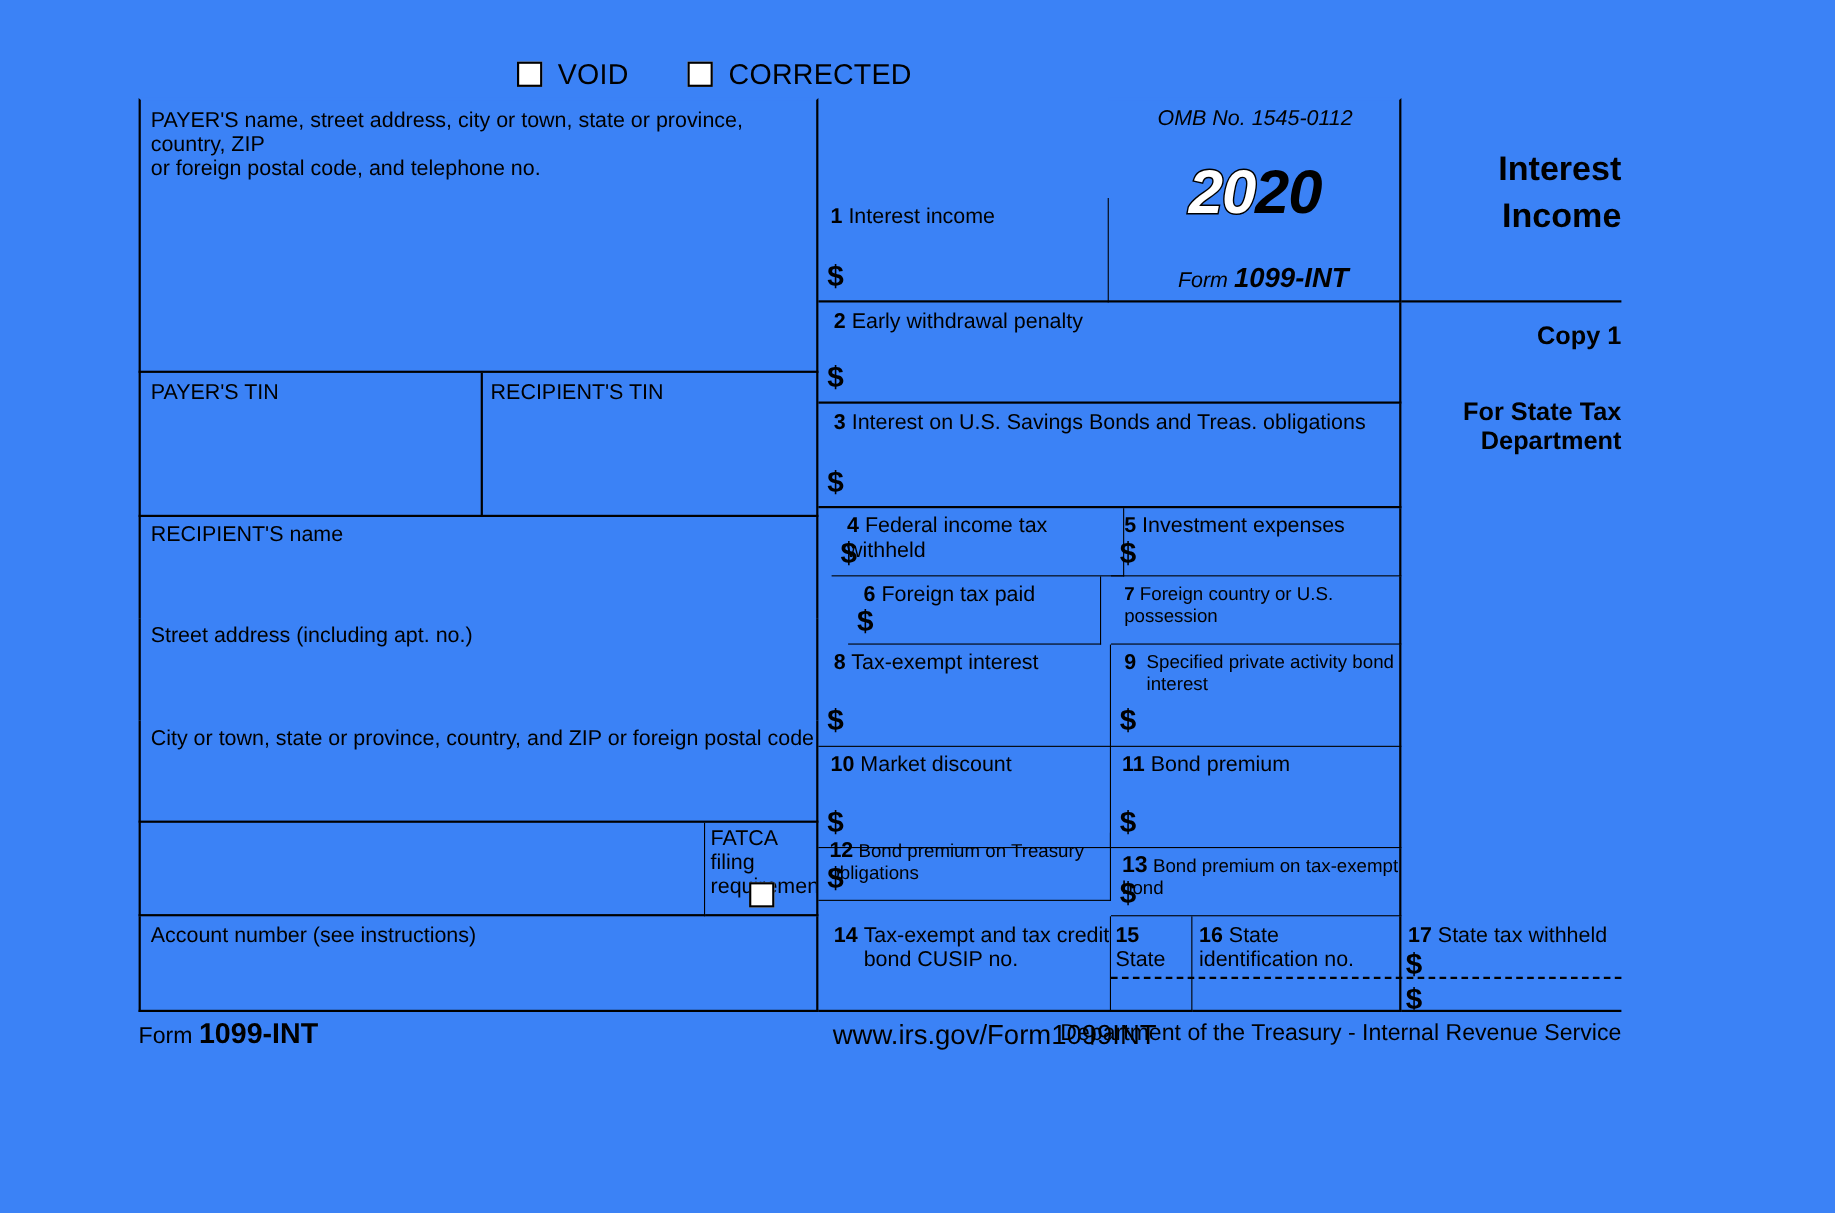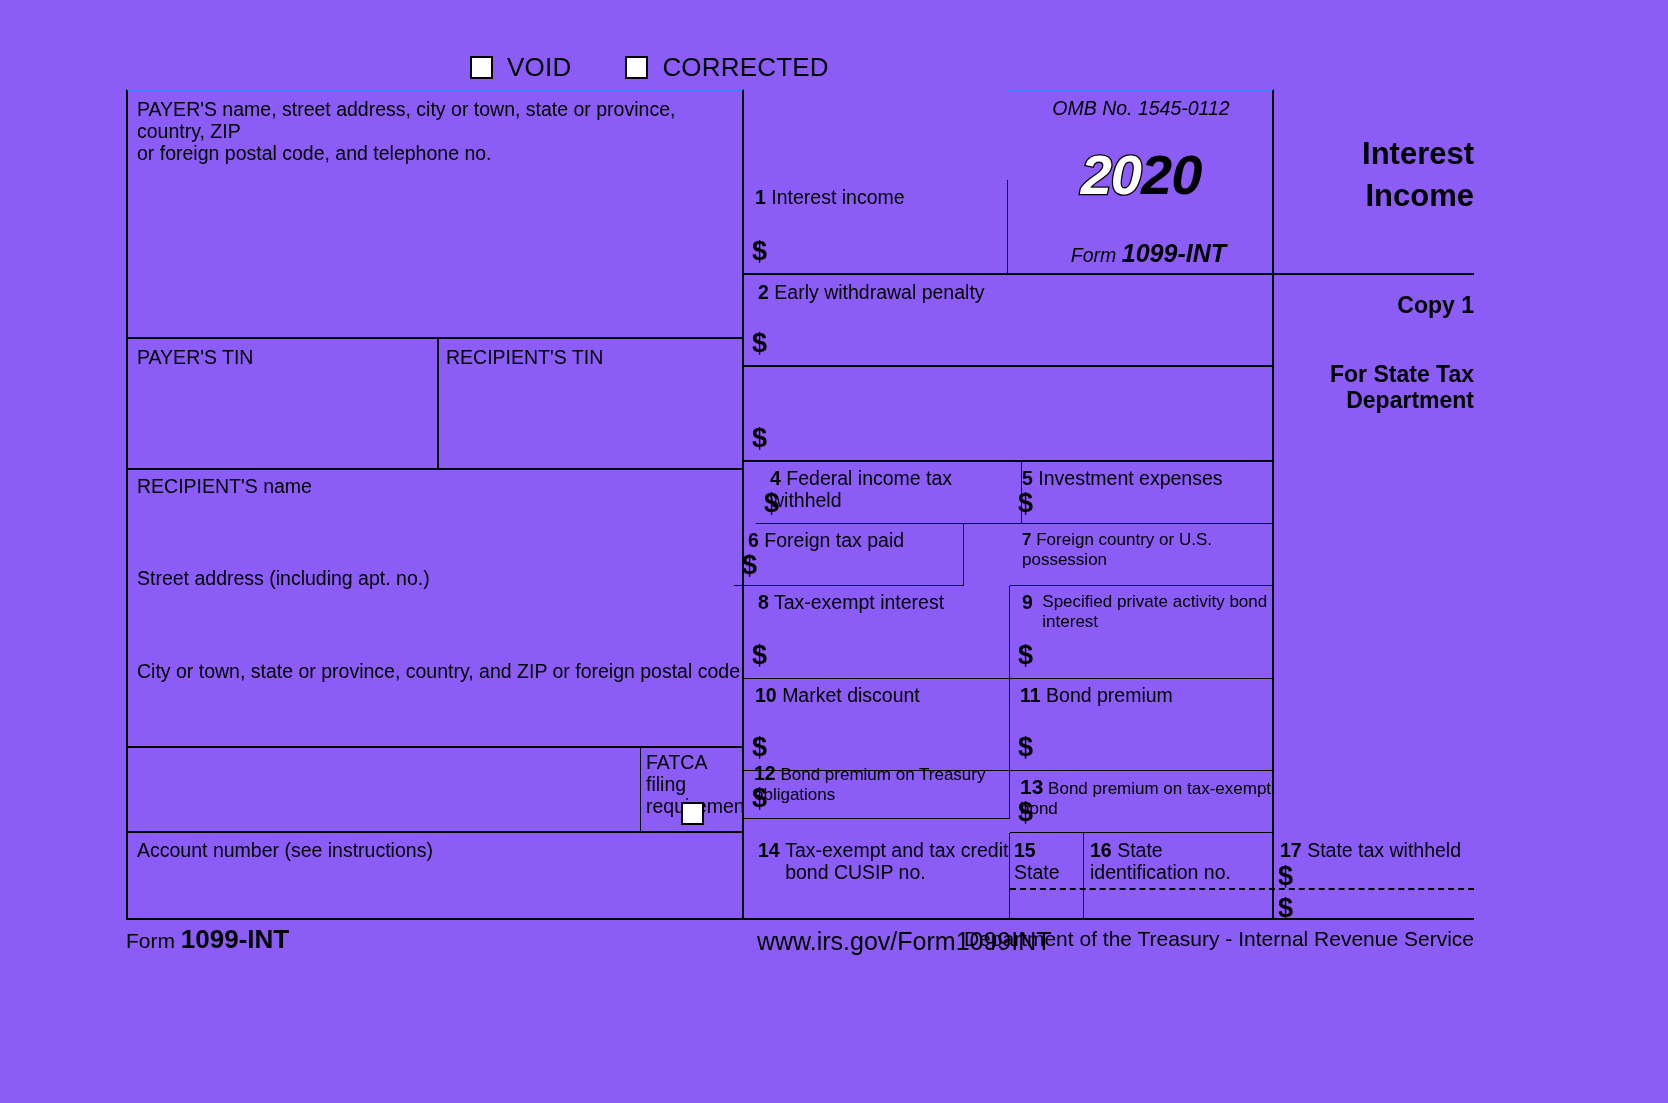--- a/index.html
+++ b/index.html
@@ -9,21 +9,21 @@
   }
   body {
     font-family: "Liberation Sans", sans-serif;
     color: #000000;
     -webkit-font-smoothing: antialiased;
   }
   #page {
     position: relative;
     width: 1668px;
     height: 1103px;
-    background: #8b5cf6;
+    background: #3b82f6;
     overflow: hidden;
   }
 
   
   .topbar {
     position: absolute;
     left: 470px;
     top: 52px;
     display: flex;
     align-items: center;
@@ -243,34 +243,35 @@
       <div class="year" style="left:0; top:56px; width:266px; text-align:center;"><span class="hollow">20</span><span class="solid">20</span></div>
       <div class="formid" style="right:46px; top:148px;"><span>Form</span> <b>1099-INT</b></div>
     </div>
 
     <div class="cell bb br" style="left:618px; top:186px; width:530px; height:92px;">
       <span class="lbl" style="left:14px; top:6px;"><span class="boxnum">2</span> <span>Early withdrawal penalty</span></span>
       <span class="dollar" style="left:8px; top:55px;">$</span>
     </div>
 
     <div class="cell bb br" style="left:618px; top:278px; width:530px; height:95px;">
+      <span class="lbl" style="left:14px; top:6px;"><span class="boxnum">3</span> <span>Interest on U.S. Savings Bonds and Treas. obligations</span></span>
       <span class="dollar" style="left:8px; top:58px;">$</span>
     </div>
 
     <div class="cell bb1 br1" style="left:618px; top:373px; width:266px; height:62px;margin-left:12px;">
       <span class="lbl" style="left:14px; top:5px;"><span class="boxnum">4</span> <span>Federal income tax withheld</span></span>
       <span class="dollar" style="left:8px; top:28px;">$</span>
     </div>
 
     <div class="cell bb1 br" style="left:884px; top:373px; width:264px; height:62px;">
       <span class="lbl" style="left:12px; top:5px;"><span class="boxnum">5</span> <span>Investment expenses</span></span>
       <span class="dollar" style="left:8px; top:28px;">$</span>
     </div>
 
-    <div class="cell bb1 br1" style="left:608px; top:435px; width:230px; height:62px;">
+    <div class="cell bb1 br1" style="left:645px; top:435px; width:230px; height:62px;">
       <span class="lbl" style="left:14px; top:5px;"><span class="boxnum">6</span> <span>Foreign tax paid</span></span>
       <span class="dollar" style="left:8px; top:28px;">$</span>
     </div>
 
     <div class="cell bb1 br" style="left:884px; top:435px; width:264px; height:62px;">
       <span class="lbl lbl-sm" style="left:12px; top:6px;"><span class="boxnum">7</span> <span>Foreign country or U.S. possession</span></span>
     </div>
 
     <div class="cell bb1 br1" style="left:618px; top:497px; width:266px; height:93px;">
       <span class="lbl" style="left:14px; top:5px;"><span class="boxnum">8</span> <span>Tax-exempt interest</span></span>

